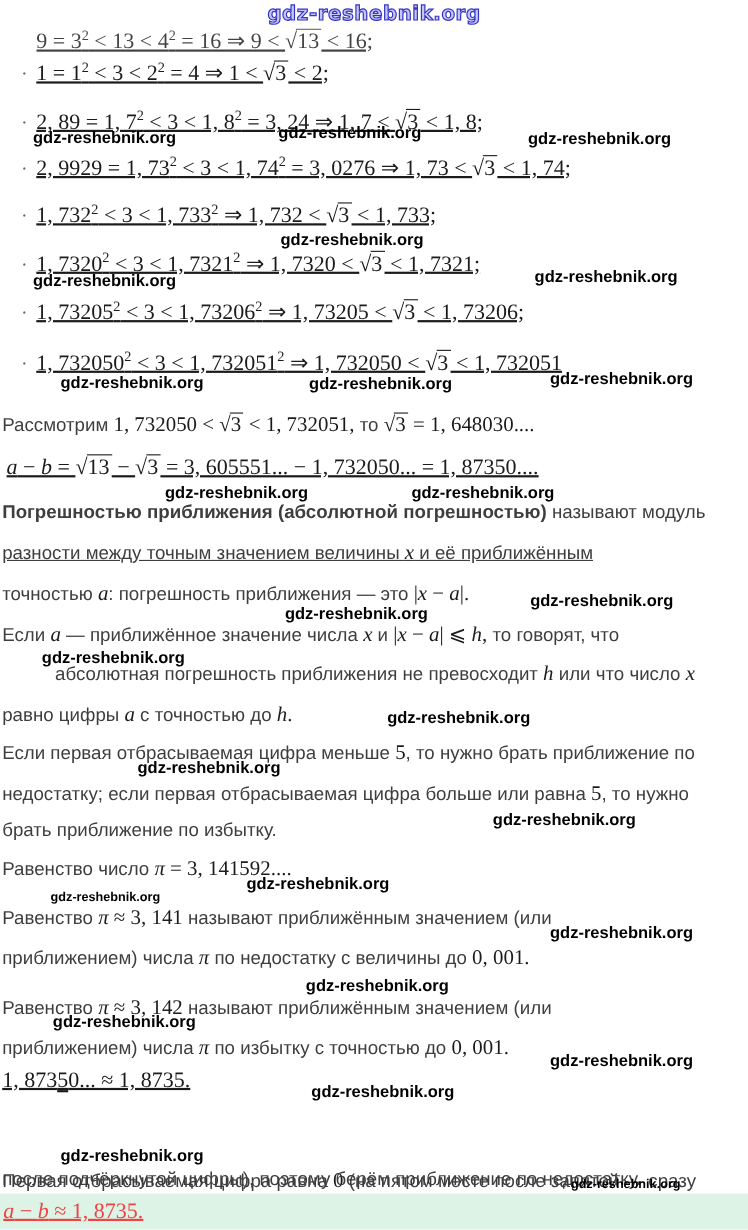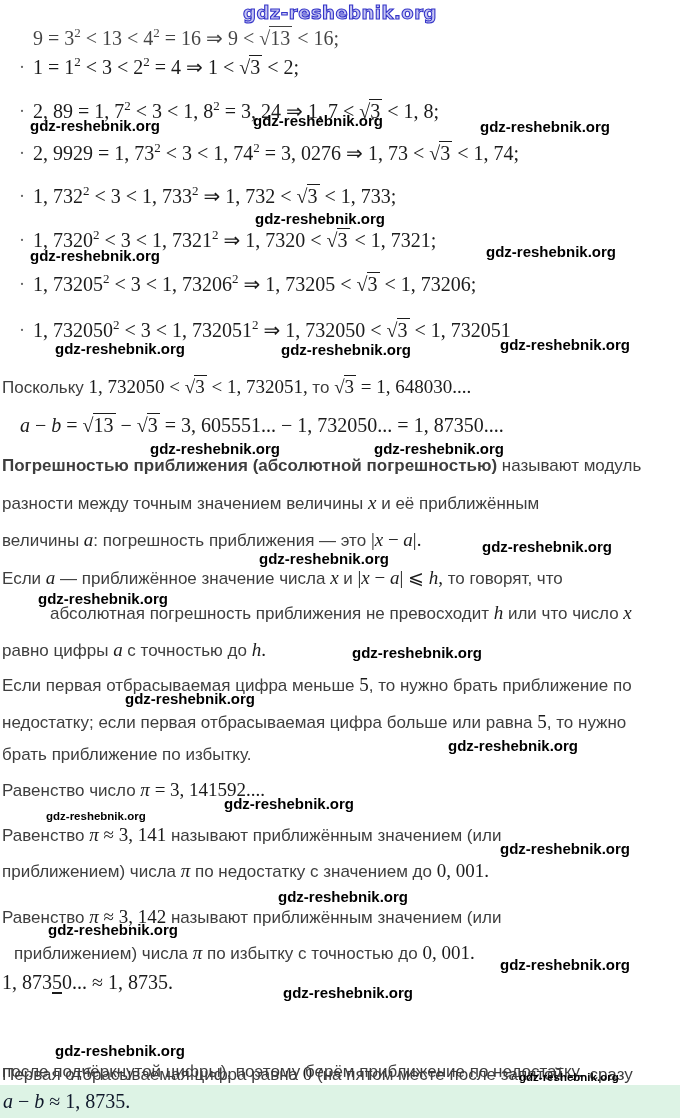--- a/index.html
+++ b/index.html
@@ -1,69 +1,69 @@
 <!DOCTYPE html>
 <html><head>
 <meta charset="utf-8">
 <style>
   html,body{margin:0;padding:0;background:#fff;}
   #page{position:relative;width:680px;height:1118px;background:#fff;overflow:hidden;
         font-family:"Liberation Sans",sans-serif;}
   .line{position:absolute;white-space:nowrap;line-height:1.25;}
   .ru{font-size:17px;color:#3e3e3e;}
   .ru .m, .ru sup, .ru .sqrt{font-family:"Liberation Serif",serif;font-size:19px;color:#1b1b1b;}
-  .math{font-family:"Liberation Serif",serif;font-size:20px;color:#1b1b1b;}
+  .math{font-family:"Liberation Serif",serif;font-size:20px;color:#1b1b1b;text-decoration:underline;}
   .v{font-style:italic;}
   .b{font-weight:700;}
   sup{font-size:13px;line-height:0;}
   .sqrt{display:inline-block;}
   .sqrt::before{content:"√";margin-right:-1px;}
   .sqrt .rad{border-top:1.4px solid currentColor;padding:0 2px 0 1px;}
   .u{text-decoration:underline;text-underline-offset:3px;}
   .bul{position:absolute;left:-14px;top:1px;color:#666;font-size:18px;}
   .clip{height:26px;overflow:hidden;opacity:.82;}
   .wm{position:absolute;font-family:"Liberation Sans",sans-serif;font-weight:600;
       font-size:15px;color:#000;white-space:nowrap;}
   .wm.small{font-size:11.5px;font-weight:600;}
   .wm.logo{left:50%;transform:translateX(-50%);font-family:"DejaVu Sans",sans-serif;
       font-weight:700;font-size:18px;letter-spacing:.5px;color:#c6c6f2;
       -webkit-text-stroke:1.1px #3434c8;}
   #result-bar{position:absolute;left:0;right:0;top:1085px;height:33px;}
-  .result-text{color:#0f172a;}
+  .result-text{color:#ef4444;}
 </style>
 </head>
 <body>
 
 <div id="page">
   <div id="result-bar" style="background: rgb(221, 243, 229);"></div>
   <div id="content">
       <div class="line math clip" style="top: 26px; left: 33px;"><span class="">9 = 3</span><sup class="m">2</sup><span class=""> &lt; 13 &lt; 4</span><sup class="m">2</sup><span class=""> = 16 ⇒ 9 &lt; </span><span class="m sqrt"><span class="rad">13</span></span><span class=""> &lt; 16;</span></div>
       <div class="line math" style="top: 55px; left: 33px;"><span class="bul">·</span><span class="">1 = 1</span><sup class="m">2</sup><span class=""> &lt; 3 &lt; 2</span><sup class="m">2</sup><span class=""> = 4 ⇒ 1 &lt; </span><span class="m sqrt"><span class="rad">3</span></span><span class=""> &lt; 2;</span></div>
       <div class="line math" style="top: 99px; left: 33px;"><span class="bul">·</span><span class="">2, 89 = 1, 7</span><sup class="m">2</sup><span class=""> &lt; 3 &lt; 1, 8</span><sup class="m">2</sup><span class=""> = 3, 24 ⇒ 1, 7 &lt; </span><span class="m sqrt"><span class="rad">3</span></span><span class=""> &lt; 1, 8;</span></div>
       <div class="line math" style="top: 141px; left: 33px;"><span class="bul">·</span><span class="">2, 9929 = 1, 73</span><sup class="m">2</sup><span class=""> &lt; 3 &lt; 1, 74</span><sup class="m">2</sup><span class=""> = 3, 0276 ⇒ 1, 73 &lt; </span><span class="m sqrt"><span class="rad">3</span></span><span class=""> &lt; 1, 74;</span></div>
       <div class="line math" style="top: 184px; left: 33px;"><span class="bul">·</span><span class="">1, 732</span><sup class="m">2</sup><span class=""> &lt; 3 &lt; 1, 733</span><sup class="m">2</sup><span class=""> ⇒ 1, 732 &lt; </span><span class="m sqrt"><span class="rad">3</span></span><span class=""> &lt; 1, 733;</span></div>
       <div class="line math" style="top: 228px; left: 33px;"><span class="bul">·</span><span class="">1, 7320</span><sup class="m">2</sup><span class=""> &lt; 3 &lt; 1, 7321</span><sup class="m">2</sup><span class=""> ⇒ 1, 7320 &lt; </span><span class="m sqrt"><span class="rad">3</span></span><span class=""> &lt; 1, 7321;</span></div>
       <div class="line math" style="top: 272px; left: 33px;"><span class="bul">·</span><span class="">1, 73205</span><sup class="m">2</sup><span class=""> &lt; 3 &lt; 1, 73206</span><sup class="m">2</sup><span class=""> ⇒ 1, 73205 &lt; </span><span class="m sqrt"><span class="rad">3</span></span><span class=""> &lt; 1, 73206;</span></div>
       <div class="line math" style="top: 318px; left: 33px;"><span class="bul">·</span><span class="">1, 732050</span><sup class="m">2</sup><span class=""> &lt; 3 &lt; 1, 732051</span><sup class="m">2</sup><span class=""> ⇒ 1, 732050 &lt; </span><span class="m sqrt"><span class="rad">3</span></span><span class=""> &lt; 1, 732051</span></div>
-      <div class="line ru" style="top: 375px; left: 2px;"><span class="">Поскольку </span><span class="m">1, 732050 &lt; </span><span class="m sqrt"><span class="rad">3</span></span><span class="m"> &lt; 1, 732051,</span><span class=""> то </span><span class="m sqrt"><span class="rad">3</span></span><span class="m"> = 1, 648030....</span></div>
-      <div class="line math" style="top: 413px; left: 20px;"><span class="m v">a</span><span class=""> − </span><span class="m v">b</span><span class=""> = </span><span class="m sqrt"><span class="rad">13</span></span><span class=""> − </span><span class="m sqrt"><span class="rad">3</span></span><span class=""> = 3, 605551... − 1, 732050... = 1, 87350....</span></div>
+      <div class="line ru" style="top: 375px; left: 2px;"><span class="">Рассмотрим </span><span class="m">1, 732050 &lt; </span><span class="m sqrt"><span class="rad">3</span></span><span class="m"> &lt; 1, 732051,</span><span class=""> то </span><span class="m sqrt"><span class="rad">3</span></span><span class="m"> = 1, 648030....</span></div>
+      <div class="line math" style="top: 413px; left: 6px;"><span class="m v">a</span><span class=""> − </span><span class="m v">b</span><span class=""> = </span><span class="m sqrt"><span class="rad">13</span></span><span class=""> − </span><span class="m sqrt"><span class="rad">3</span></span><span class=""> = 3, 605551... − 1, 732050... = 1, 87350....</span></div>
       <div class="line ru" style="top: 455px; left: 2px;"><span class="b">Погрешностью приближения (абсолютной погрешностью)</span><span class=""> называют модуль</span></div>
-      <div class="line ru" style="top: 491px; left: 2px;"><span class="">разности между точным значением величины </span><span class="m v">x</span><span class=""> и её приближённым</span></div>
-      <div class="line ru" style="top: 528px; left: 2px;"><span class="">величины </span><span class="m v">a</span><span class="">: погрешность приближения — это </span><span class="m">|</span><span class="m v">x</span><span class="m"> − </span><span class="m v">a</span><span class="m">|.</span></div>
+      <div class="line ru" style="top: 491px; left: 2px; text-decoration: underline;"><span class="">разности между точным значением величины </span><span class="m v">x</span><span class=""> и её приближённым</span></div>
+      <div class="line ru" style="top: 528px; left: 2px;"><span class="">точностью </span><span class="m v">a</span><span class="">: погрешность приближения — это </span><span class="m">|</span><span class="m v">x</span><span class="m"> − </span><span class="m v">a</span><span class="m">|.</span></div>
       <div class="line ru" style="top: 566px; left: 2px;"><span class="">Если </span><span class="m v">a</span><span class=""> — приближённое значение числа </span><span class="m v">x</span><span class=""> и </span><span class="m">|</span><span class="m v">x</span><span class="m"> − </span><span class="m v">a</span><span class="m">| ⩽ </span><span class="m v">h</span><span class="m">,</span><span class=""> то говорят, что</span></div>
       <div class="line ru" style="top: 601px; left: 2px; margin-left: 48px;"><span class="">абсолютная погрешность приближения не превосходит </span><span class="m v">h</span><span class=""> или что число </span><span class="m v">x</span></div>
       <div class="line ru" style="top: 638px; left: 2px;"><span class="">равно цифры </span><span class="m v">a</span><span class=""> с точностью до </span><span class="m v">h</span><span class="m">.</span></div>
       <div class="line ru" style="top: 673px; left: 2px;"><span class="">Если первая отбрасываемая цифра меньше </span><span class="m">5</span><span class="">, то нужно брать приближение по</span></div>
       <div class="line ru" style="top: 710px; left: 2px;"><span class="">недостатку; если первая отбрасываемая цифра больше или равна </span><span class="m">5</span><span class="">, то нужно</span></div>
       <div class="line ru" style="top: 744px; left: 2px;"><span class="">брать приближение по избытку.</span></div>
       <div class="line ru" style="top: 778px; left: 2px;"><span class="">Равенство число </span><span class="m v">π</span><span class="m"> = 3, 141592....</span></div>
       <div class="line ru" style="top: 823px; left: 2px;"><span class="">Равенство </span><span class="m v">π</span><span class="m"> ≈ 3, 141</span><span class=""> называют приближённым значением (или</span></div>
-      <div class="line ru" style="top: 859px; left: 2px;"><span class="">приближением) числа </span><span class="m v">π</span><span class=""> по недостатку с значением до </span><span class="m">0, 001.</span></div>
+      <div class="line ru" style="top: 859px; left: 2px;"><span class="">приближением) числа </span><span class="m v">π</span><span class=""> по недостатку с величины до </span><span class="m">0, 001.</span></div>
       <div class="line ru" style="top: 905px; left: 2px;"><span class="">Равенство </span><span class="m v">π</span><span class="m"> ≈ 3, 142</span><span class=""> называют приближённым значением (или</span></div>
-      <div class="line ru" style="top: 941px; left: 14px;"><span class="">приближением) числа </span><span class="m v">π</span><span class=""> по избытку с точностью до </span><span class="m">0, 001.</span></div>
+      <div class="line ru" style="top: 941px; left: 2px;"><span class="">приближением) числа </span><span class="m v">π</span><span class=""> по избытку с точностью до </span><span class="m">0, 001.</span></div>
       <div class="line math" style="top: 970px; left: 2px;"><span class="">1, 873</span><span class="u">5</span><span class="">0... ≈ 1, 8735.</span></div>
       <div class="line ru" style="top: 1062px; left: 2px;"><span class="">Первая отбрасываемая цифра равна </span><span class="m">0</span><span class=""> (на пятом месте после запятой — сразу</span></div>
       <div class="line ru" style="top: 1061px; left: 2px;"><span class="">после подчёркнутой цифры), поэтому берём приближение по недостатку.</span></div>
       <div class="line math result-text" style="top: 1089px; left: 3px;"><span class="m v">a</span><span class=""> − </span><span class="m v">b</span><span class=""> ≈ 1, 8735.</span></div>
     </div>
   <div id="wm-layer">
       <span class="wm logo" style="top: 2px;">gdz-reshebnik.org</span>
       <span class="wm" style="top: 117px; left: 30px;">gdz-reshebnik.org</span>
       <span class="wm" style="top: 112px; left: 253px;">gdz-reshebnik.org</span>
       <span class="wm" style="top: 118px; left: 480px;">gdz-reshebnik.org</span>

